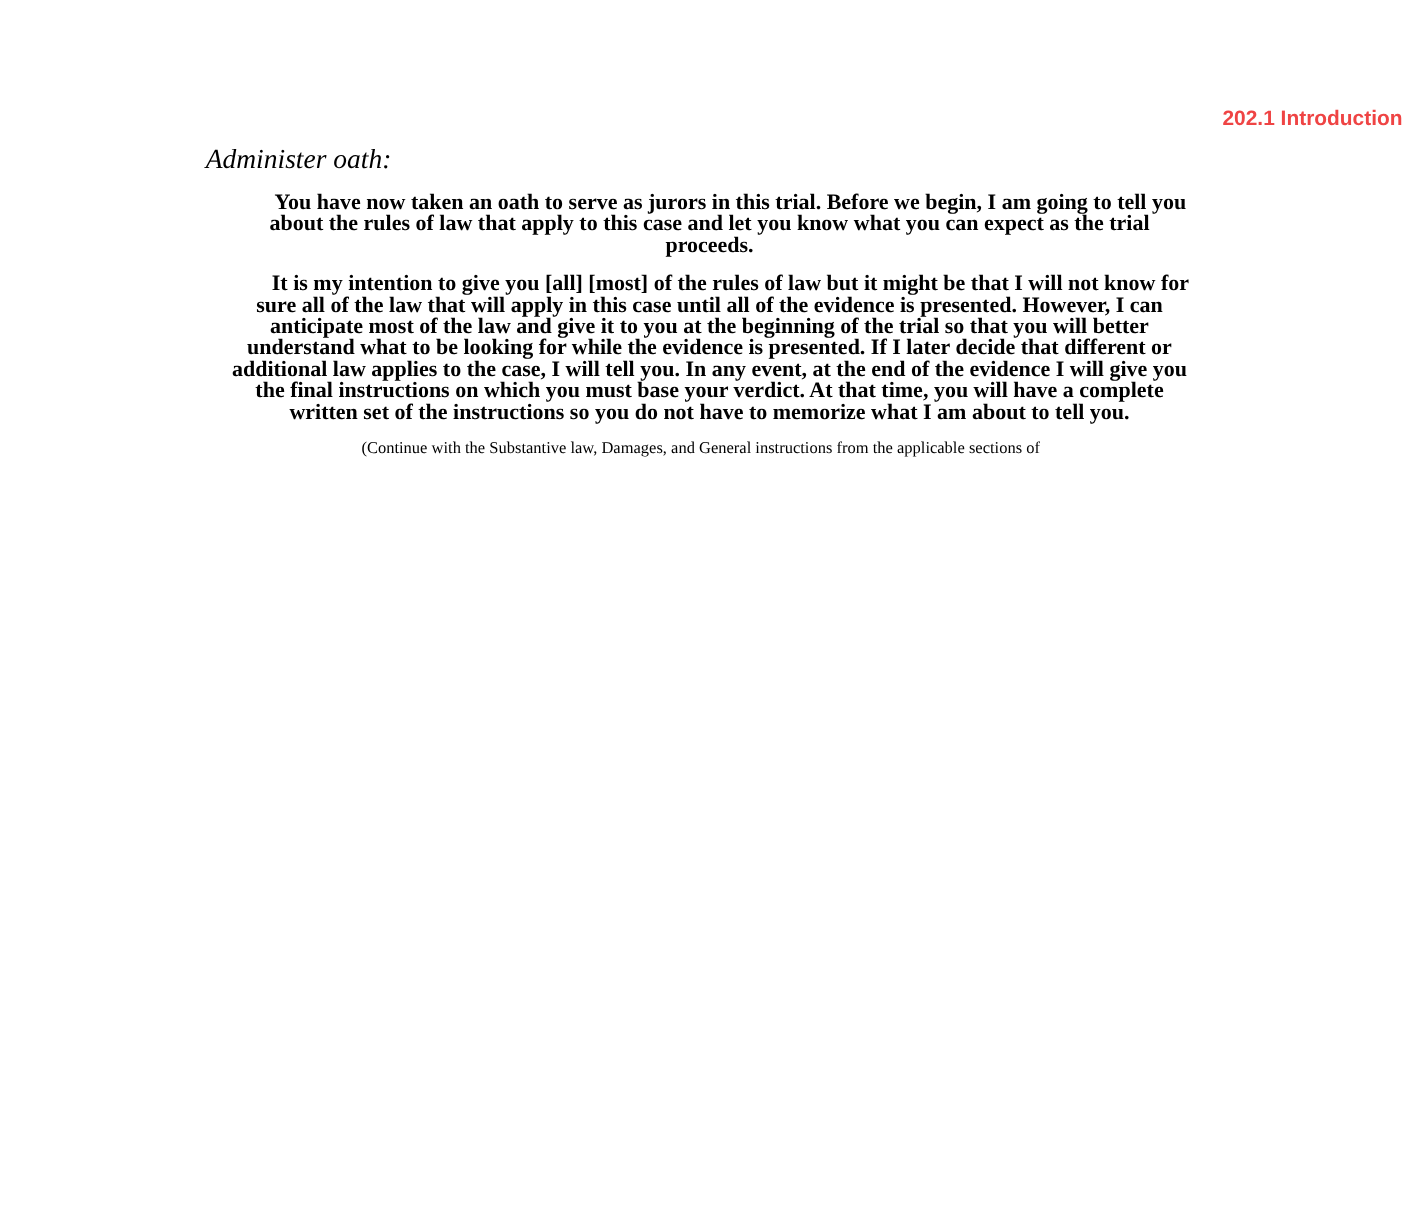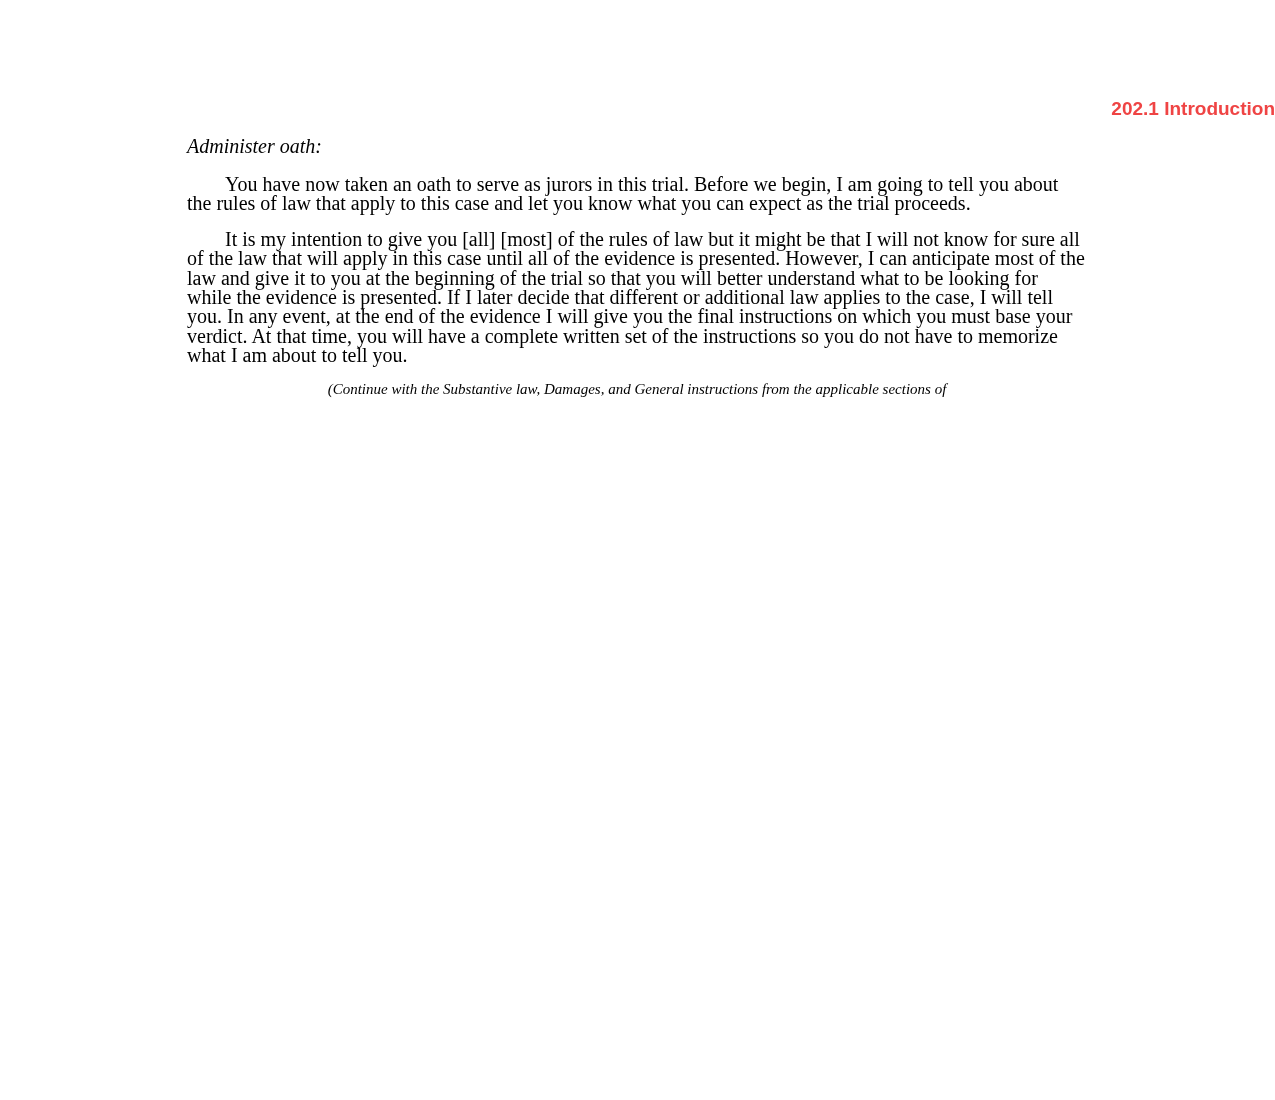--- a/index.html
+++ b/index.html
@@ -34,34 +34,33 @@
     color: #ef4444;
   }
   .content {
     position: absolute;
     left: 187px;
     top: 136px;
     width: 900px;
   }
   .stage-direction {
     font-style: italic;
-    font-size: 20px;
+    font-size: 25px;
     line-height: 20px;
     margin: 0 0 19px 0;
   }
   .para {
-    font-weight: normal;
+    font-weight: bold;
     font-size: 20px;
     line-height: 19.4px;
     text-indent: 38px;
-    margin: 0 0 16px 0;
-    text-align: left;
+    margin: 0 0 16px 16px;
+    text-align: center;
   }
   .note {
-    font-style: italic;
     font-size: 15px;
     line-height: 15.6px;
     text-align: center;
     margin-top: 12px;
   }
 </style>
 </head>
 <body>
 
 <main class="page">

